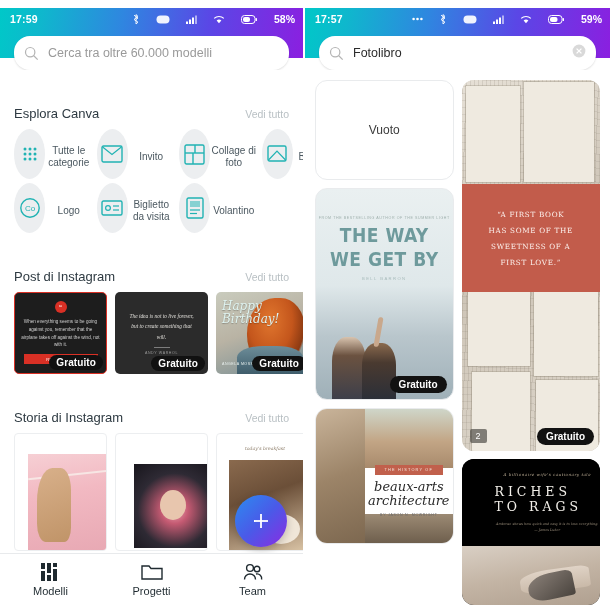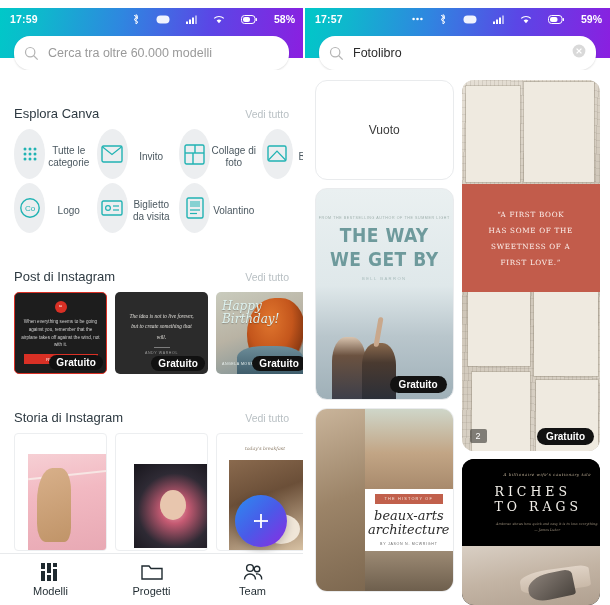--- a/index.html
+++ b/index.html
@@ -162,21 +162,21 @@
 
   .card-way { height: 212px; background: linear-gradient(180deg,#eaf0f1 0%, #dfe8ea 46%, #b9c6cc 70%, #9fb0b8 100%); position:relative; }
   .way-top { position:absolute; top:26px; left:0; right:0; text-align:center; }
   .way-kicker { font-size:3.6px; color:#9fb0ad; letter-spacing:.6px; line-height:1.7; }
   .way-title { font-size:19px; line-height:1.02; color:#6e9a9c; font-family:"DejaVu Sans Condensed","Liberation Sans",sans-serif; font-weight:bold; letter-spacing:.5px; margin-top:5px; }
   .way-auth { font-size:4.2px; color:#a8bcbc; letter-spacing:1.4px; margin-top:6px; }
   .way-g1 { position:absolute; bottom:0; left:16px; width:34px; height:62px; background:linear-gradient(180deg,#d8c3ae 0%, #6b5240 30%, #3d3f4a 100%); border-radius:40% 40% 0 0; }
   .way-g2 { position:absolute; bottom:0; left:46px; width:34px; height:56px; background:linear-gradient(180deg,#8a6a4e 0%, #4a3a30 35%, #2b2f38 100%); border-radius:40% 40% 0 0; }
   .way-arm { position:absolute; bottom:52px; left:60px; width:5px; height:30px; background:#c9a88c; transform:rotate(10deg); border-radius:3px; }
 
-  .card-city { height: 184px; background:#fff; position:relative; overflow:hidden; }
+  .card-city { height: 136px; background:#fff; position:relative; overflow:hidden; }
   .city-left { position:absolute; left:0; top:0; width:36%; height:100%; background:linear-gradient(160deg,#c9b49a 0%,#9c8468 50%,#7d6850 100%); }
   .city-top { position:absolute; left:36%; right:0; top:0; height:44%; background:linear-gradient(180deg,#cfd6c9 0%,#c2a585 55%,#a88a6c 100%); }
   .city-bot { position:absolute; left:36%; right:0; bottom:0; height:22%; background:linear-gradient(180deg,#9c8a74,#6e5f4d); }
   .city-mid { position:absolute; left:36%; right:0; top:44%; bottom:22%; background:#fff; display:flex; flex-direction:column; align-items:center; justify-content:center; }
   .city-kicker { background:#c1604c; color:#f4e6dd; font-size:3.8px; letter-spacing:1.2px; padding:3px 10px; }
   .city-t1 { font-family:"DejaVu Serif", serif; font-style:italic; font-size:13px; color:#2b2b2b; margin-top:5px; line-height:1.06; }
   .city-t2 { font-family:"DejaVu Serif", serif; font-style:italic; font-size:13px; color:#2b2b2b; line-height:1.06; }
   .city-auth { font-size:3.6px; color:#6b6b6b; letter-spacing:.7px; margin-top:5px; }
 
   .card-books { height: 380px; position: relative; background:#ded7cd; overflow:hidden; }

